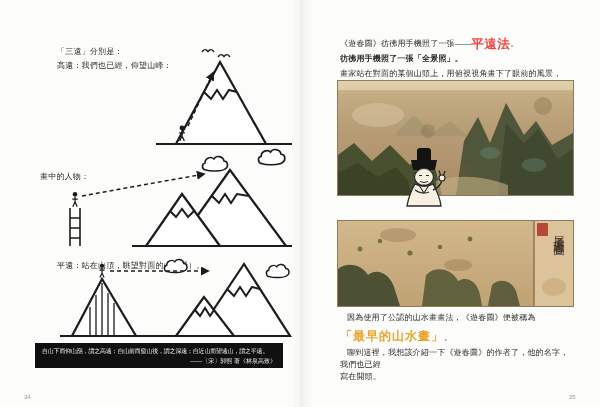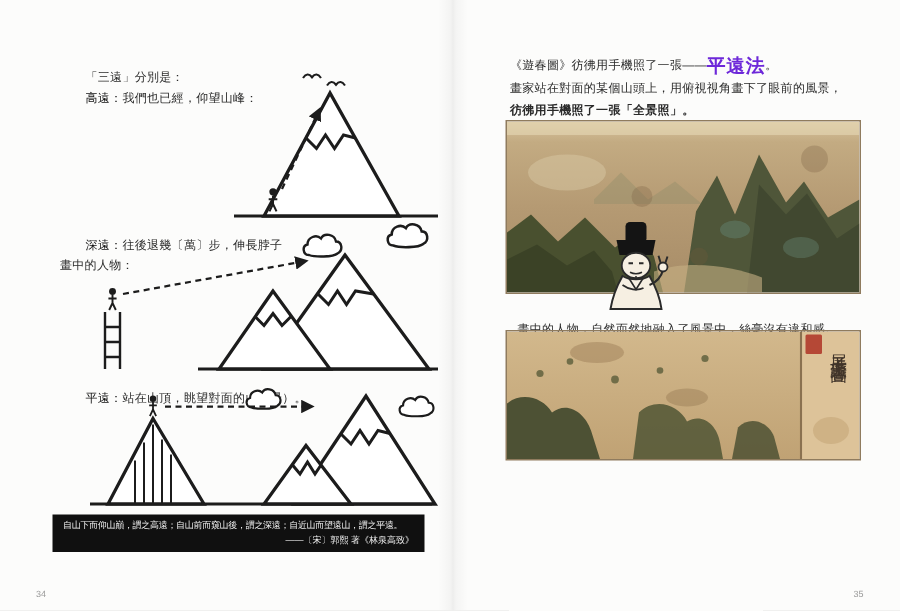--- a/index.html
+++ b/index.html
@@ -10,21 +10,21 @@
   .abs{position:absolute;}
   .t{font-size:8px;line-height:12px;letter-spacing:.2px;}
   .t b{font-weight:normal;color:#111;}
   .pagenum{font-size:6px;color:#9a9a9a;}
   
   .quotebox{left:35px;top:343px;width:248px;height:25px;background:#101010;color:#f2f2f2;
     box-sizing:border-box;padding:4px 7px 0 7px;}
   .quotebox .q1{font-size:6px;line-height:8px;white-space:nowrap;letter-spacing:-.2px;}
   .quotebox .q2{font-size:6px;line-height:8px;text-align:right;margin-top:2px;}
   
-  .r-high{font-weight:bold;font-size:12.5px;color:#6d28d9;vertical-align:-2px;letter-spacing:.5px;}
+  .r-high{font-weight:bold;font-size:12.5px;color:#ef4444;vertical-align:-2px;letter-spacing:.5px;}
   .orange{font-weight:bold;font-size:12px;letter-spacing:1px;color:#e6a42e;line-height:14px;}
   .indent{text-indent:7px;}
   .painting{box-sizing:border-box;border:1px solid #8f7b5e;overflow:hidden;}
   .inscription{position:absolute;right:9px;top:5px;height:80px;
     writing-mode:vertical-rl;font-family:"DejaVu Serif","Liberation Serif",serif;
     font-size:11.5px;letter-spacing:2px;color:#41352a;line-height:1;}
   svg{display:block;}
 </style>
 </head>
 <body>
@@ -60,23 +60,20 @@
   <svg class="abs" style="left:148px;top:46px" width="150" height="104" viewBox="0 0 150 104">
     <path d="M8,98 L144,98" stroke="#1c1c1c" stroke-width="2"></path>
     <path d="M72,16 L28,98 L118,98 Z" fill="#ffffff" stroke="#1c1c1c" stroke-width="2.2"></path>
     <path d="M56,46 L63,53 L69,44 L75,53 L81,44 L89,46" fill="none" stroke="#1c1c1c" stroke-width="2"></path>
     <use href="#person" transform="translate(34,90) scale(0.9)"></use>
     <path d="M40,80 L65,27" stroke="#1c1c1c" stroke-width="1.5" stroke-dasharray="4 3" marker-end="url(#arrow)"></path>
     <use href="#bird" transform="translate(60,6)"></use>
     <use href="#bird" transform="translate(76,11)"></use>
   </svg>
 
-  <p class="abs t" style="left:57px;top:150px">
-    <b>深遠：</b><span>往後退幾〔萬〕步，伸長脖子</span>
-  </p>
   <p class="abs t" style="left:40px;top:163px">畫中的人物：</p>
 
   <svg class="abs" style="left:54px;top:146px" width="242" height="106" viewBox="0 0 242 106">
     <use href="#cloud" transform="translate(148,10)"></use>
     <use href="#cloud" transform="translate(204,3) scale(1.05)"></use>
     <path d="M78,100 L238,100" stroke="#1c1c1c" stroke-width="2"></path>
     <path d="M176,24 L122,100 L232,100 Z" fill="#ffffff" stroke="#1c1c1c" stroke-width="2.2"></path>
     <path d="M158,50 L165,57 L171,48 L177,57 L183,48 L195,50" fill="none" stroke="#1c1c1c" stroke-width="2"></path>
     <path d="M128,48 L92,100 L166,100 Z" fill="#ffffff" stroke="#1c1c1c" stroke-width="2.2"></path>
     <path d="M116,65 L122,71 L128,63 L134,71 L140,65" fill="none" stroke="#1c1c1c" stroke-width="2"></path>
@@ -107,22 +104,22 @@
 
   <div class="abs quotebox">
     <div class="q1">自山下而仰山巔，謂之高遠；自山前而窺山後，謂之深遠；自近山而望遠山，謂之平遠。</div>
     <div class="q2">——〔宋〕郭熙 著《林泉高致》</div>
   </div>
 
   <p class="abs pagenum" style="left:24px;top:388px">34</p>
 
   <div class="abs" style="left:340px;top:38px;width:234px">
     <div class="t"><span>《遊春圖》彷彿用手機照了一張</span><span>——</span><span class="r-high">平遠法</span><span>。</span></div>
+    <div class="t" style="margin-top:3px;font-weight:bold">彷彿用手機照了一張「全景照」。</div>
     <div class="t" style="margin-top:3px">畫家站在對面的某個山頭上，用俯視視角畫下了眼前的風景，</div>
-    <div class="t" style="margin-top:3px;font-weight:bold">彷彿用手機照了一張「全景照」。</div>
   </div>
 
   <div class="abs painting" style="left:337px;top:80px;width:237px;height:116px">
     <svg width="235" height="114" viewBox="0 0 235 114">
       <defs>
         <linearGradient id="p1bg" x1="0" y1="0" x2="0" y2="1">
           <stop offset="0" stop-color="#d8c49e"></stop>
             <stop offset=".12" stop-color="#c3ab82"></stop>
           <stop offset=".5" stop-color="#b59a73"></stop>
             <stop offset="1" stop-color="#a78c67"></stop>
@@ -152,21 +149,20 @@
     <path d="M24,28.5 L27,28.5 M31,28.5 L34,28.5" stroke="#2a2a2a" stroke-width="1.2"></path>
     <path d="M25,34.5 Q29,36.5 33,34.5 M29,37 L29,40" stroke="#2a2a2a" stroke-width="1" fill="none"></path>
     <path d="M20,37 C16,44 13,53 12,59 L46,59 C45,51 42,44 38,37 C33,40 25,40 20,37 Z" fill="#f6efe2" stroke="#2a2a2a" stroke-width="1.3"></path>
     <path d="M24,38 L29,46 L34,38" stroke="#2a2a2a" stroke-width="1.1" fill="none"></path>
     <path d="M38,43 C43,41 46,37 47,33" stroke="#2a2a2a" stroke-width="1.4" fill="none"></path>
     <circle cx="47" cy="31" r="3" fill="#f6efe2" stroke="#2a2a2a" stroke-width="1.2"></circle>
     <path d="M45.5,28.5 L44,23.5 M48.5,28.5 L50,24" stroke="#2a2a2a" stroke-width="1.3"></path>
     <path d="M20,43 C24,46 30,47 34,45" stroke="#2a2a2a" stroke-width="1.1" fill="none"></path>
   </svg>
 
-  <p class="abs t" style="left:345px;top:206px">畫中的人物，自然而然地融入了風景中，絲毫沒有違和感。</p>
 
   <div class="abs painting" style="left:337px;top:220px;width:237px;height:87px">
     <svg width="235" height="85" viewBox="0 0 235 85">
       <defs>
         <linearGradient id="p2bg" x1="0" y1="0" x2="0" y2="1">
           <stop offset="0" stop-color="#d2b88c"></stop>
             <stop offset="1" stop-color="#c0a274"></stop>
         </linearGradient>
       </defs>
       <rect width="235" height="85" fill="url(#p2bg)"></rect>
@@ -181,16 +177,22 @@
       <ellipse cx="60" cy="14" rx="18" ry="7" fill="#9a7b54" opacity=".45"></ellipse>
       <ellipse cx="120" cy="44" rx="14" ry="6" fill="#8a6c49" opacity=".35"></ellipse>
       <rect x="196" y="0" width="39" height="85" fill="#ddc399"></rect>
       <path d="M196,0 L196,85" stroke="#8a7150" stroke-width="1.4"></path>
       <ellipse cx="216" cy="66" rx="12" ry="9" fill="#c2a172" opacity=".5"></ellipse>
       <rect x="199" y="2" width="11" height="13" rx="1" fill="#b03b2b" opacity=".9"></rect>
     </svg>
     <div class="inscription">展子虔遊春圖</div>
   </div>
 
+  <div class="abs" style="left:340px;top:312px;width:234px">
+    <div class="t indent">因為使用了公認的山水畫畫法，《遊春圖》便被稱為</div>
+    <div style="margin-top:2px"><span class="orange">「最早的山水畫」</span><span class="t">。</span></div>
+    <div class="t indent" style="margin-top:3px">聊到這裡，我想該介紹一下《遊春圖》的作者了，他的名字，我們也已經</div>
+    <div class="t">寫在開頭。</div>
+  </div>
 
   <p class="abs pagenum" style="left:569px;top:388px">35</p>
 
 </div>
 
 </body></html>

